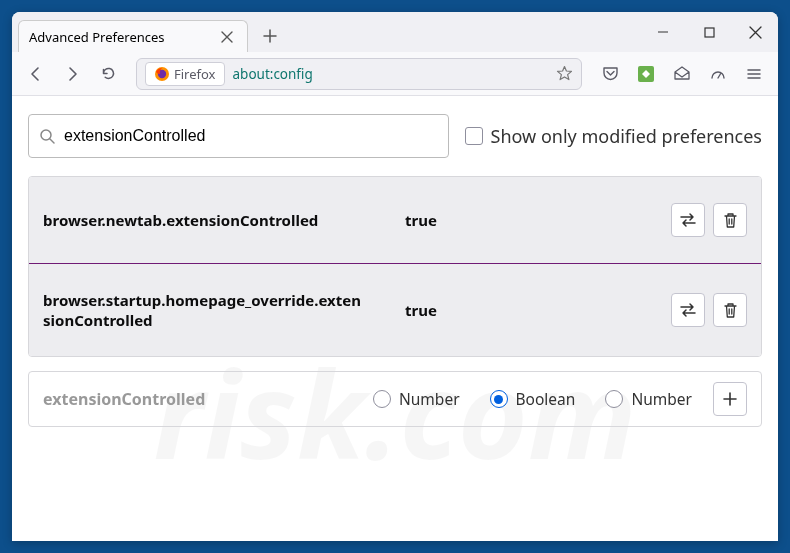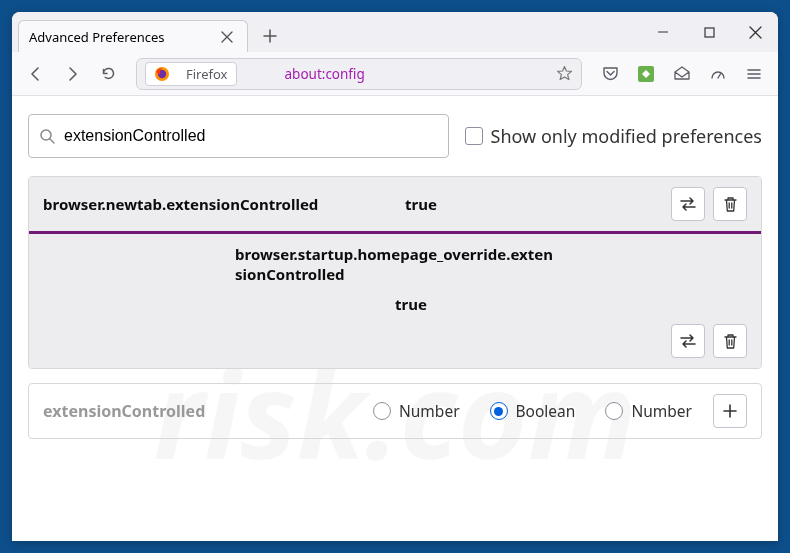--- a/index.html
+++ b/index.html
@@ -75,28 +75,28 @@
     background: #f0f0f4;
     border: 1px solid #cfcfd8;
     border-radius: 6px;
     display:flex;
     align-items:center;
     gap:8px;
     padding: 0 8px;
     margin: 0 8px;
   }
   .url-identity {
-    display:flex; align-items:center; gap:16px;
+    display:flex; align-items:center; gap:4px;
     background: #fff;
     border:1px solid #cfcfd8;
     border-radius:4px;
     height:24px; padding:0 8px;
     font-size:13px; color:#5b5b66;
   }
-  .url-text { font-size:13.5px; color:#a21caf; flex:1;margin-left:40px; }
+  .url-text { font-size:13.5px; color:#0f766e; flex:1; }
   .star { color:#888; font-size:17px; }
   .ff-icon { width:16px; height:16px; }
   .ext-square { width:16px; height:16px; background:#6ab04c; border-radius:2px; display:flex;align-items:center;justify-content:center;}
   
   .content { flex:1; background:#fff; padding: 18px 16px; position:relative; }
   .watermark {
     position:absolute; inset:0;
     display:flex; align-items:center; justify-content:center;
     font-size:120px; font-weight:700; font-style:italic;
     color:rgba(0,0,0,0.035);
@@ -128,26 +128,26 @@
     border:1px solid #d7d7db;
     border-radius:4px;
     overflow:hidden;
     margin-bottom:14px;
     position:relative;
     z-index:1;
   }
   .result-row {
     display:flex;
     align-items:center;
-    padding:10px 14px;
+    padding:26px 14px;
     font-size:15px;
     gap:10px;
     min-height:48px;
   }
-  .result-row + .result-row { border-top:3px solid #701a75;flex-direction:column; }
+  .result-row + .result-row { border-top:1px solid #701a75; }
   .result-row.modified { background:#ededf0; }
   .pref-name { font-weight:700; color:#0c0c0d; width:320px; word-break:break-word; }
   .pref-value { font-weight:700; color:#0c0c0d;margin-left:32px; }
   .row-actions { margin-left:auto; display:flex; gap:8px; }
   .icon-btn {
     width:34px; height:34px; border:1px solid #c4c4cf; border-radius:4px;
     display:flex; align-items:center; justify-content:center; background:#fff;
     color:#444;
   }
   .new-pref-row {

